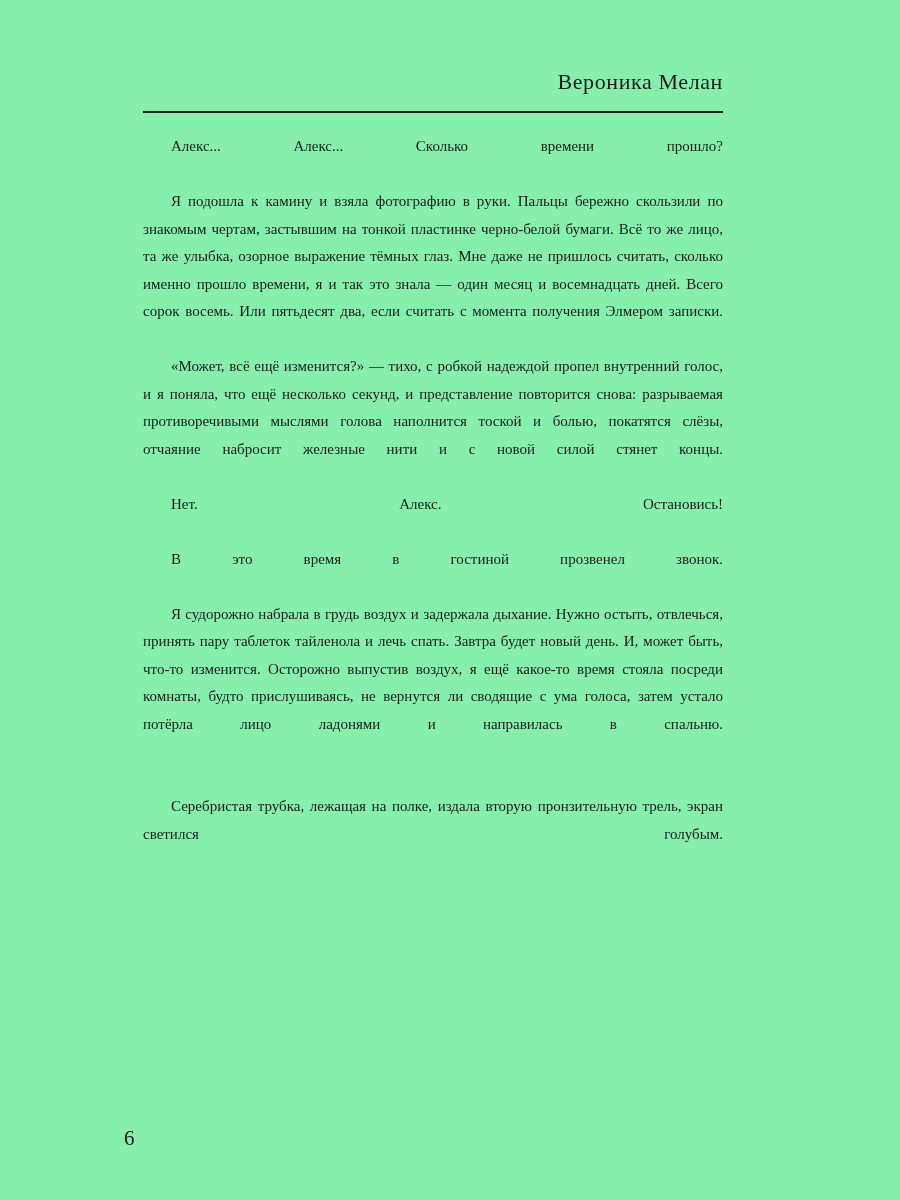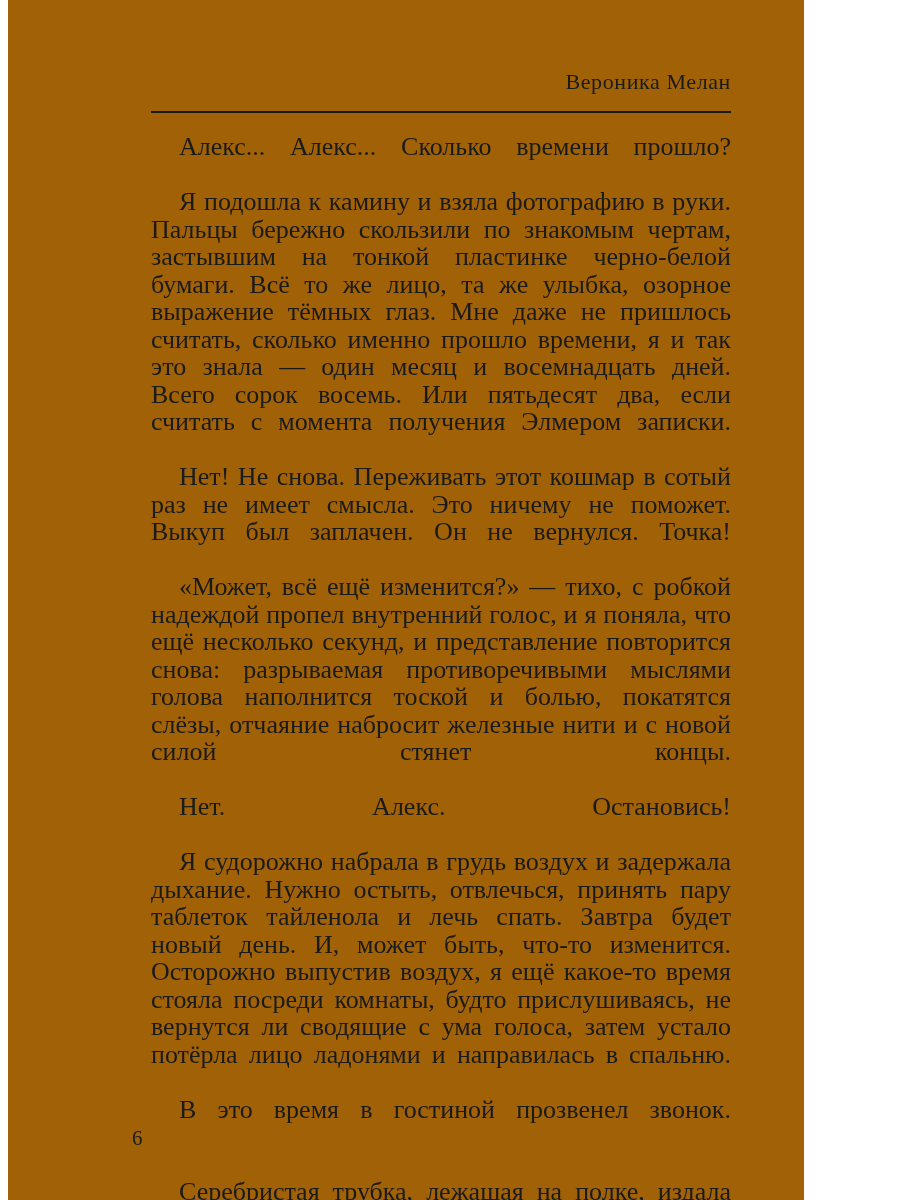--- a/index.html
+++ b/index.html
@@ -10,25 +10,24 @@
     width: 900px;
     height: 1200px;
     background: #ffffff;
     font-family: "Liberation Serif", "DejaVu Serif", serif;
     color: #1a1a1a;
     overflow: hidden;
   }
 
   .page {
     position: relative;
-    width: 796px;
+    width: 900px;
     height: 1200px;
-    background: #a16207;
+    background: #86efac;
     box-sizing: border-box;
-    margin-left: 8px;
   }
 
   
   .running-head {
     position: absolute;
     left: 143px;
     top: 68px;
     width: 580px;
     text-align: right;
   }
@@ -53,21 +52,21 @@
   .textblock {
     position: absolute;
     left: 143px;
     top: 133px;
     width: 580px;
   }
 
   .para {
     margin: 0;
     padding: 0;
-    font-size: 26px;
+    font-size: 15px;
     line-height: 27.5px;
     text-align: justify;
     text-justify: inter-word;
     text-indent: 28px;
     color: #1a1a1a;
     hyphens: manual;
     -webkit-hyphens: manual;
     word-spacing: 0.2px;
   }
   .para + .para {
@@ -100,24 +99,23 @@
 
   <div class="running-head">
     <div class="running-head-title">Вероника Мелан</div>
   </div>
 
   <div class="head-rule"></div>
 
   <div class="textblock">
     <p class="para">Алекс... Алекс... Сколько времени прошло?</p>
     <p class="para">Я подошла к камину и взяла фотографию в руки. Пальцы бережно скользили по знакомым чертам, застывшим на тонкой пластинке черно-белой бумаги. Всё то же лицо, та же улыбка, озорное выражение тёмных глаз. Мне даже не пришлось считать, сколько именно прошло времени, я и так это знала — один месяц и восемнадцать дней. Всего сорок восемь. Или пятьдесят два, если считать с момента получения Элмером записки.</p>
-    <p class="para">Нет! Не снова. Переживать этот кошмар в сотый раз не имеет смысла. Это ничему не поможет. Выкуп был заплачен. Он не вернулся. Точка!</p>
     <p class="para">«Может, всё ещё изменится?» — тихо, с робкой надеждой пропел внутренний голос, и я поняла, что ещё несколько секунд, и представление повторится снова: разрываемая противоречивыми мыслями голова наполнится тоской и болью, покатятся слёзы, отчаяние набросит железные нити и с новой силой стянет концы.</p>
     <p class="para">Нет. Алекс. Остановись!</p>
+    <p class="para">В это время в гостиной прозвенел звонок.</p>
     <p class="para">Я судорожно набрала в грудь воздух и задержала дыхание. Нужно остыть, отвлечься, принять пару таблеток тайленола и лечь спать. Завтра будет новый день. И, может быть, что-то изменится. Осторожно выпустив воздух, я ещё какое-то время стояла посреди комнаты, будто прислушиваясь, не вернутся ли сводящие с ума голоса, затем устало потёрла лицо ладонями и направилась в спальню.</p>
-    <p class="para">В это время в гостиной прозвенел звонок.</p>
     <p class="para spaced-before">Серебристая трубка, лежащая на полке, издала вторую пронзительную трель, экран светился голубым.</p>
 
   </div>
 
   <div class="folio">6</div>
 
 </div>
 
 </body></html>

